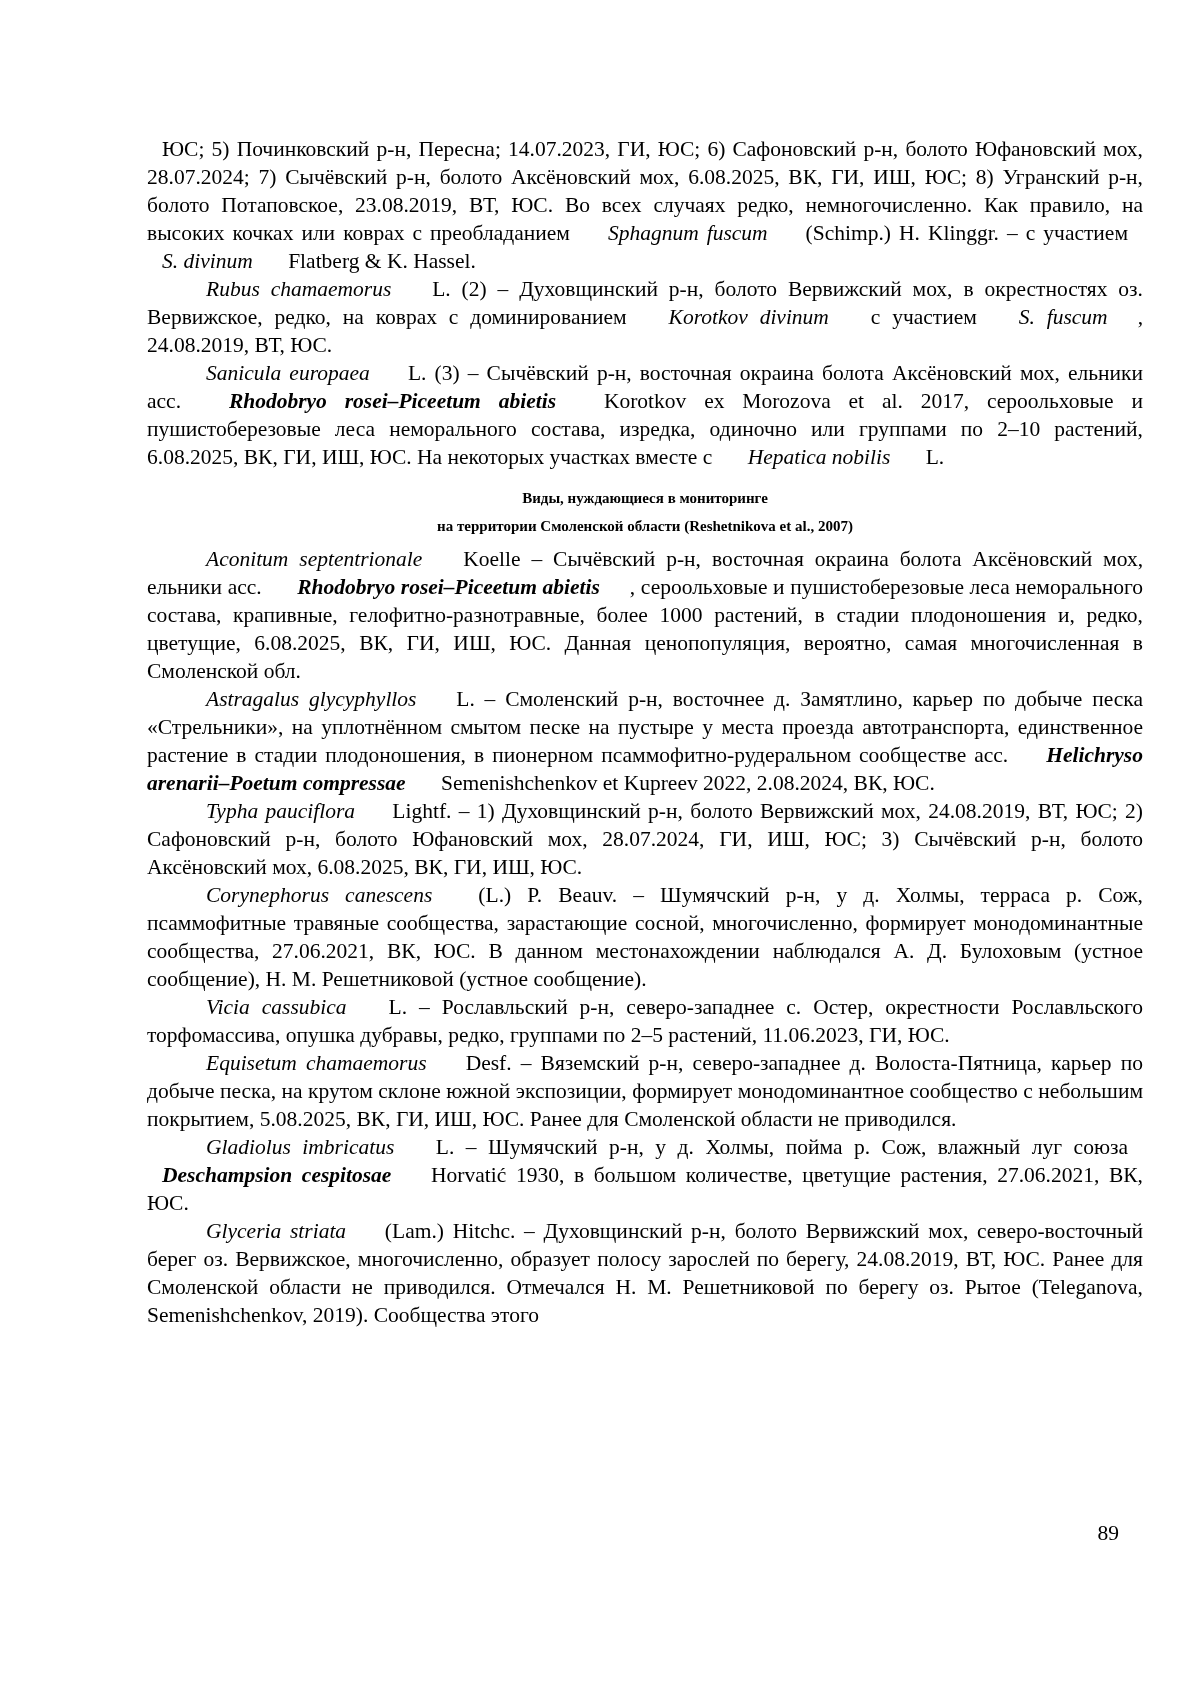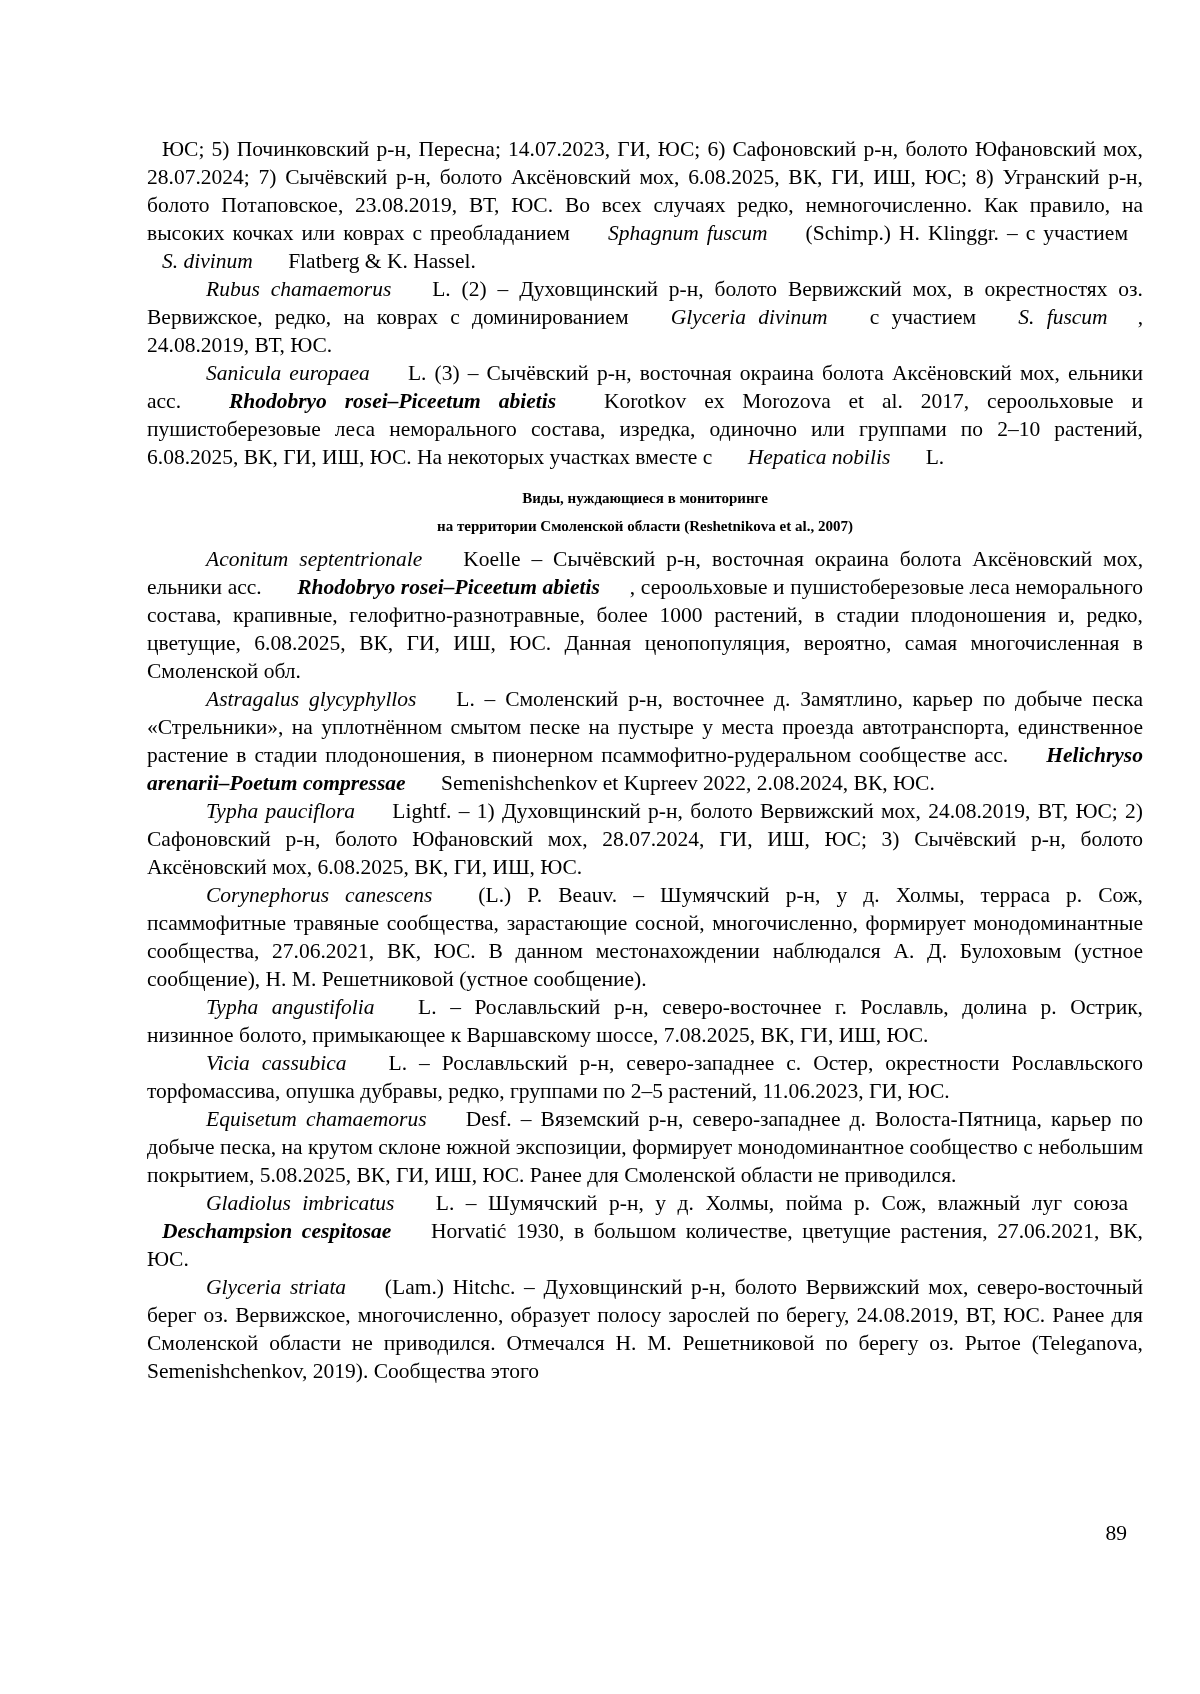--- a/index.html
+++ b/index.html
@@ -29,37 +29,36 @@
     line-height: 28px;
     text-align: center;
     margin: 13px 0 5px 0;
   }
   .run-n { font-style: normal; font-weight: normal; }
   .run-i { font-style: italic; }
   .run-bi { font-style: italic; font-weight: bold; }
   .page-number {
     position: absolute;
     top: 1474px;
-    right: 88px;
+    right: 96px;
     font-size: 21.5px;
   }
 </style>
 </head>
 <body>
 
 <div class="page">
   <main class="doc-body">
       <p class="para"><span class="run-n">ЮС; 5) Починковский р-н, Пересна; 14.07.2023, ГИ, ЮС; 6) Сафоновский р-н, болото Юфановский мох, 28.07.2024; 7) Сычёвский р-н, болото Аксёновский мох, 6.08.2025, ВК, ГИ, ИШ, ЮС; 8) Угранский р-н, болото Потаповское, 23.08.2019, ВТ, ЮС. Во всех случаях редко, немногочисленно. Как правило, на высоких кочках или коврах с преобладанием </span><span class="run-i">Sphagnum fuscum</span><span class="run-n"> (Schimp.) H. Klinggr. – с участием </span><span class="run-i">S. divinum</span><span class="run-n"> Flatberg &amp; K. Hassel.</span></p>
-      <p class="para indent"><span class="run-i">Rubus chamaemorus</span><span class="run-n"> L. (2) – Духовщинский р-н, болото Вервижский мох, в окрестностях оз. Вервижское, редко, на коврах с доминированием </span><span class="run-i">Glyceria divinum</span><span class="run-n"> с участием </span><span class="run-i">S. fuscum</span><span class="run-n">, 24.08.2019, ВТ, ЮС.</span></p>
+      <p class="para indent"><span class="run-i">Rubus chamaemorus</span><span class="run-n"> L. (2) – Духовщинский р-н, болото Вервижский мох, в окрестностях оз. Вервижское, редко, на коврах с доминированием </span><span class="run-i">Korotkov divinum</span><span class="run-n"> с участием </span><span class="run-i">S. fuscum</span><span class="run-n">, 24.08.2019, ВТ, ЮС.</span></p>
       <p class="para indent"><span class="run-i">Sanicula europaea</span><span class="run-n"> L. (3) – Сычёвский р-н, восточная окраина болота Аксёновский мох, ельники асс. </span><span class="run-bi">Rhodobryo rosei–Piceetum abietis</span><span class="run-n"> Korotkov ex Morozova et al. 2017, сероольховые и пушистоберезовые леса неморального состава, изредка, одиночно или группами по 2–10 растений, 6.08.2025, ВК, ГИ, ИШ, ЮС. На некоторых участках вместе с </span><span class="run-i">Hepatica nobilis</span><span class="run-n"> L.</span></p>
       <h2 class="heading">Виды, нуждающиеся в мониторинге<br>на территории Смоленской области (Reshetnikova et al., 2007)</h2>
       <p class="para indent"><span class="run-i">Aconitum septentrionale</span><span class="run-n"> Koelle – Сычёвский р-н, восточная окраина болота Аксёновский мох, ельники асс. </span><span class="run-bi">Rhodobryo rosei–Piceetum abietis</span><span class="run-n">, сероольховые и пушистоберезовые леса неморального состава, крапивные, гелофитно-разнотравные, более 1000 растений, в стадии плодоношения и, редко, цветущие, 6.08.2025, ВК, ГИ, ИШ, ЮС. Данная ценопопуляция, вероятно, самая многочисленная в Смоленской обл.</span></p>
       <p class="para indent"><span class="run-i">Astragalus glycyphyllos</span><span class="run-n"> L. – Смоленский р-н, восточнее д. Замятлино, карьер по добыче песка «Стрельники», на уплотнённом смытом песке на пустыре у места проезда автотранспорта, единственное растение в стадии плодоношения, в пионерном псаммофитно-рудеральном сообществе асс. </span><span class="run-bi">Helichryso arenarii–Poetum compressae</span><span class="run-n"> Semenishchenkov et Kupreev 2022, 2.08.2024, ВК, ЮС.</span></p>
       <p class="para indent"><span class="run-i">Typha pauciflora</span><span class="run-n"> Lightf. – 1) Духовщинский р-н, болото Вервижский мох, 24.08.2019, ВТ, ЮС; 2) Сафоновский р-н, болото Юфановский мох, 28.07.2024, ГИ, ИШ, ЮС; 3) Сычёвский р-н, болото Аксёновский мох, 6.08.2025, ВК, ГИ, ИШ, ЮС.</span></p>
       <p class="para indent"><span class="run-i">Corynephorus canescens</span><span class="run-n"> (L.) P. Beauv. – Шумячский р-н, у д. Холмы, терраса р. Сож, псаммофитные травяные сообщества, зарастающие сосной, многочисленно, формирует монодоминантные сообщества, 27.06.2021, ВК, ЮС. В данном местонахождении наблюдался А. Д. Булоховым (устное сообщение), Н. М. Решетниковой (устное сообщение).</span></p>
-      <p class="para indent"><span class="run-i">Typha angustifolia</span><span class="run-n"> L. – Рославльский р-н, северо-восточнее г. Рославль, долина р. Острик, низинное болото, примыкающее к Варшавскому шоссе, 7.08.2025, ВК, ГИ, ИШ, ЮС.</span></p>
       <p class="para indent"><span class="run-i">Vicia cassubica</span><span class="run-n"> L. – Рославльский р-н, северо-западнее с. Остер, окрестности Рославльского торфомассива, опушка дубравы, редко, группами по 2–5 растений, 11.06.2023, ГИ, ЮС.</span></p>
       <p class="para indent"><span class="run-i">Equisetum chamaemorus</span><span class="run-n"> Desf. – Вяземский р-н, северо-западнее д. Волоста-Пятница, карьер по добыче песка, на крутом склоне южной экспозиции, формирует монодоминантное сообщество с небольшим покрытием, 5.08.2025, ВК, ГИ, ИШ, ЮС. Ранее для Смоленской области не приводился.</span></p>
       <p class="para indent"><span class="run-i">Gladiolus imbricatus</span><span class="run-n"> L. – Шумячский р-н, у д. Холмы, пойма р. Сож, влажный луг союза </span><span class="run-bi">Deschampsion cespitosae</span><span class="run-n"> Horvatić 1930, в большом количестве, цветущие растения, 27.06.2021, ВК, ЮС.</span></p>
       <p class="para indent"><span class="run-i">Glyceria striata</span><span class="run-n"> (Lam.) Hitchc. – Духовщинский р-н, болото Вервижский мох, северо-восточный берег оз. Вервижское, многочисленно, образует полосу зарослей по берегу, 24.08.2019, ВТ, ЮС. Ранее для Смоленской области не приводился. Отмечался Н. М. Решетниковой по берегу оз. Рытое (Teleganova, Semenishchenkov, 2019). Сообщества этого</span></p>
     </main>
   <div class="page-number">89</div>
 </div>
 
 </body></html>

